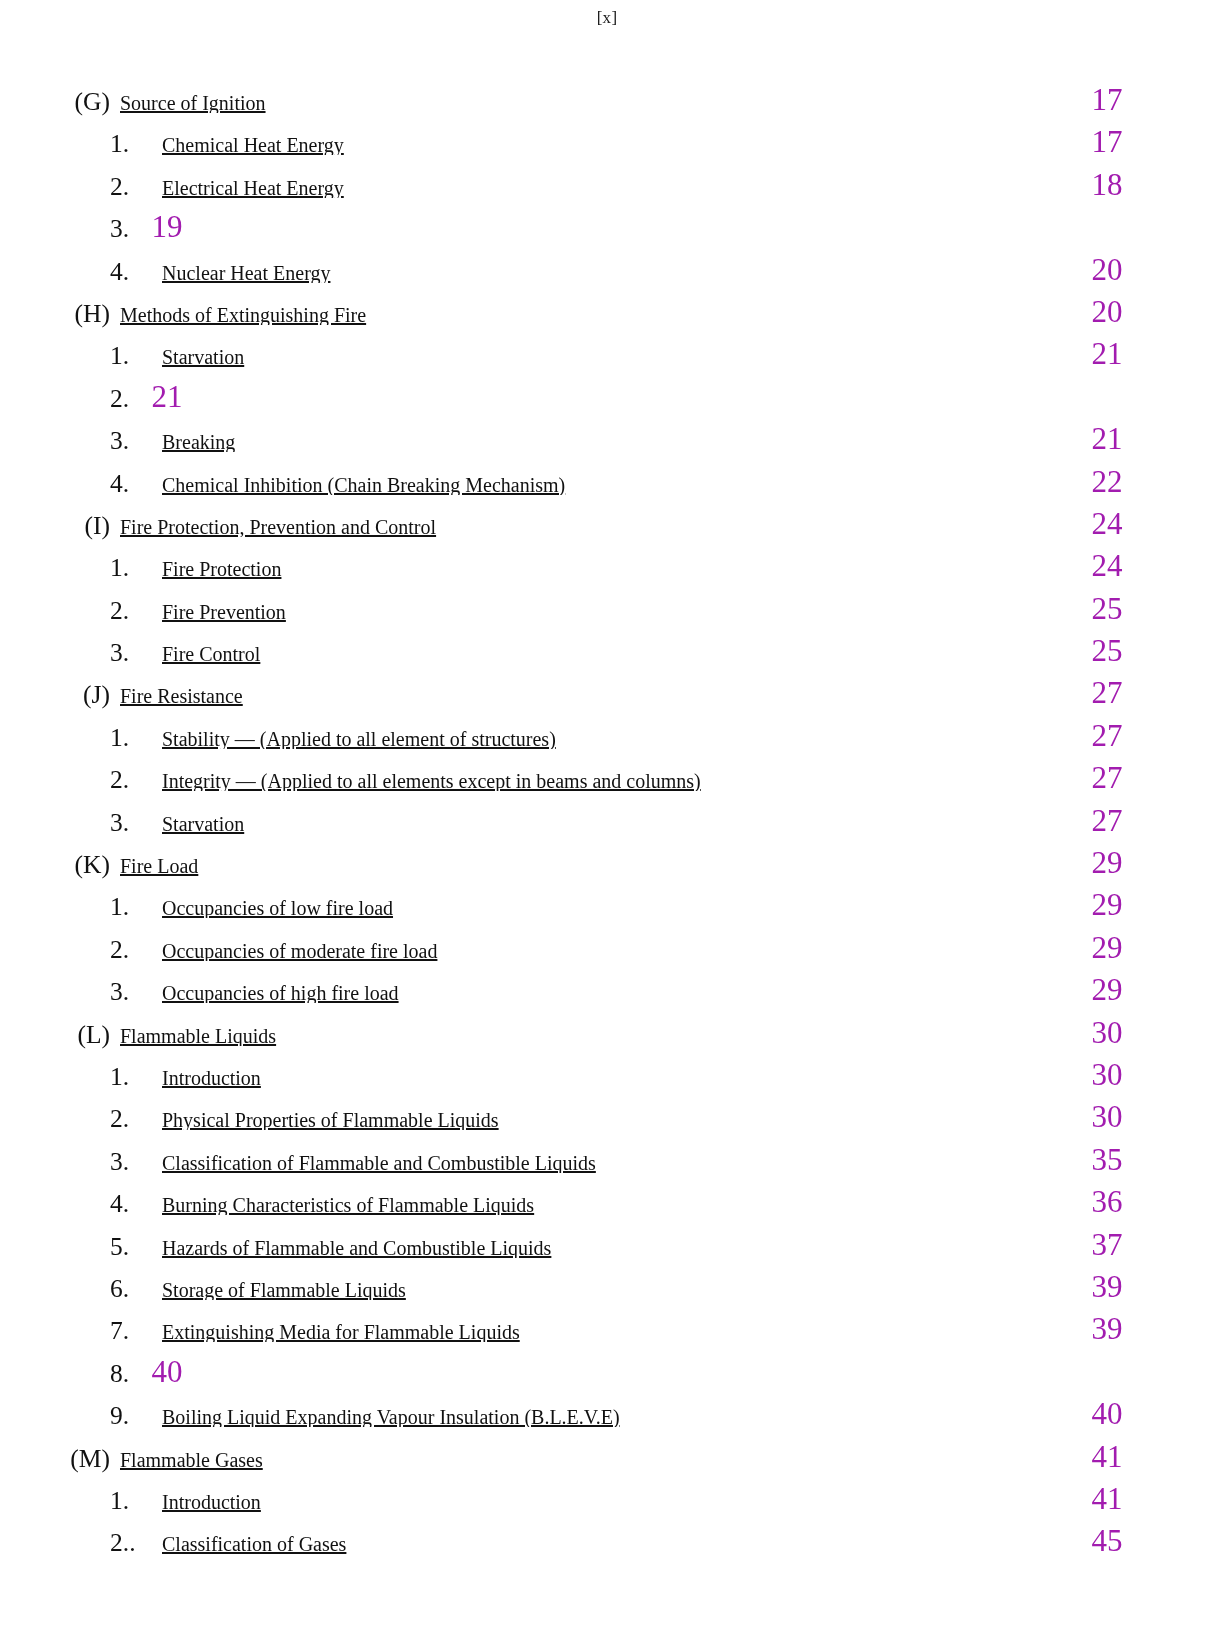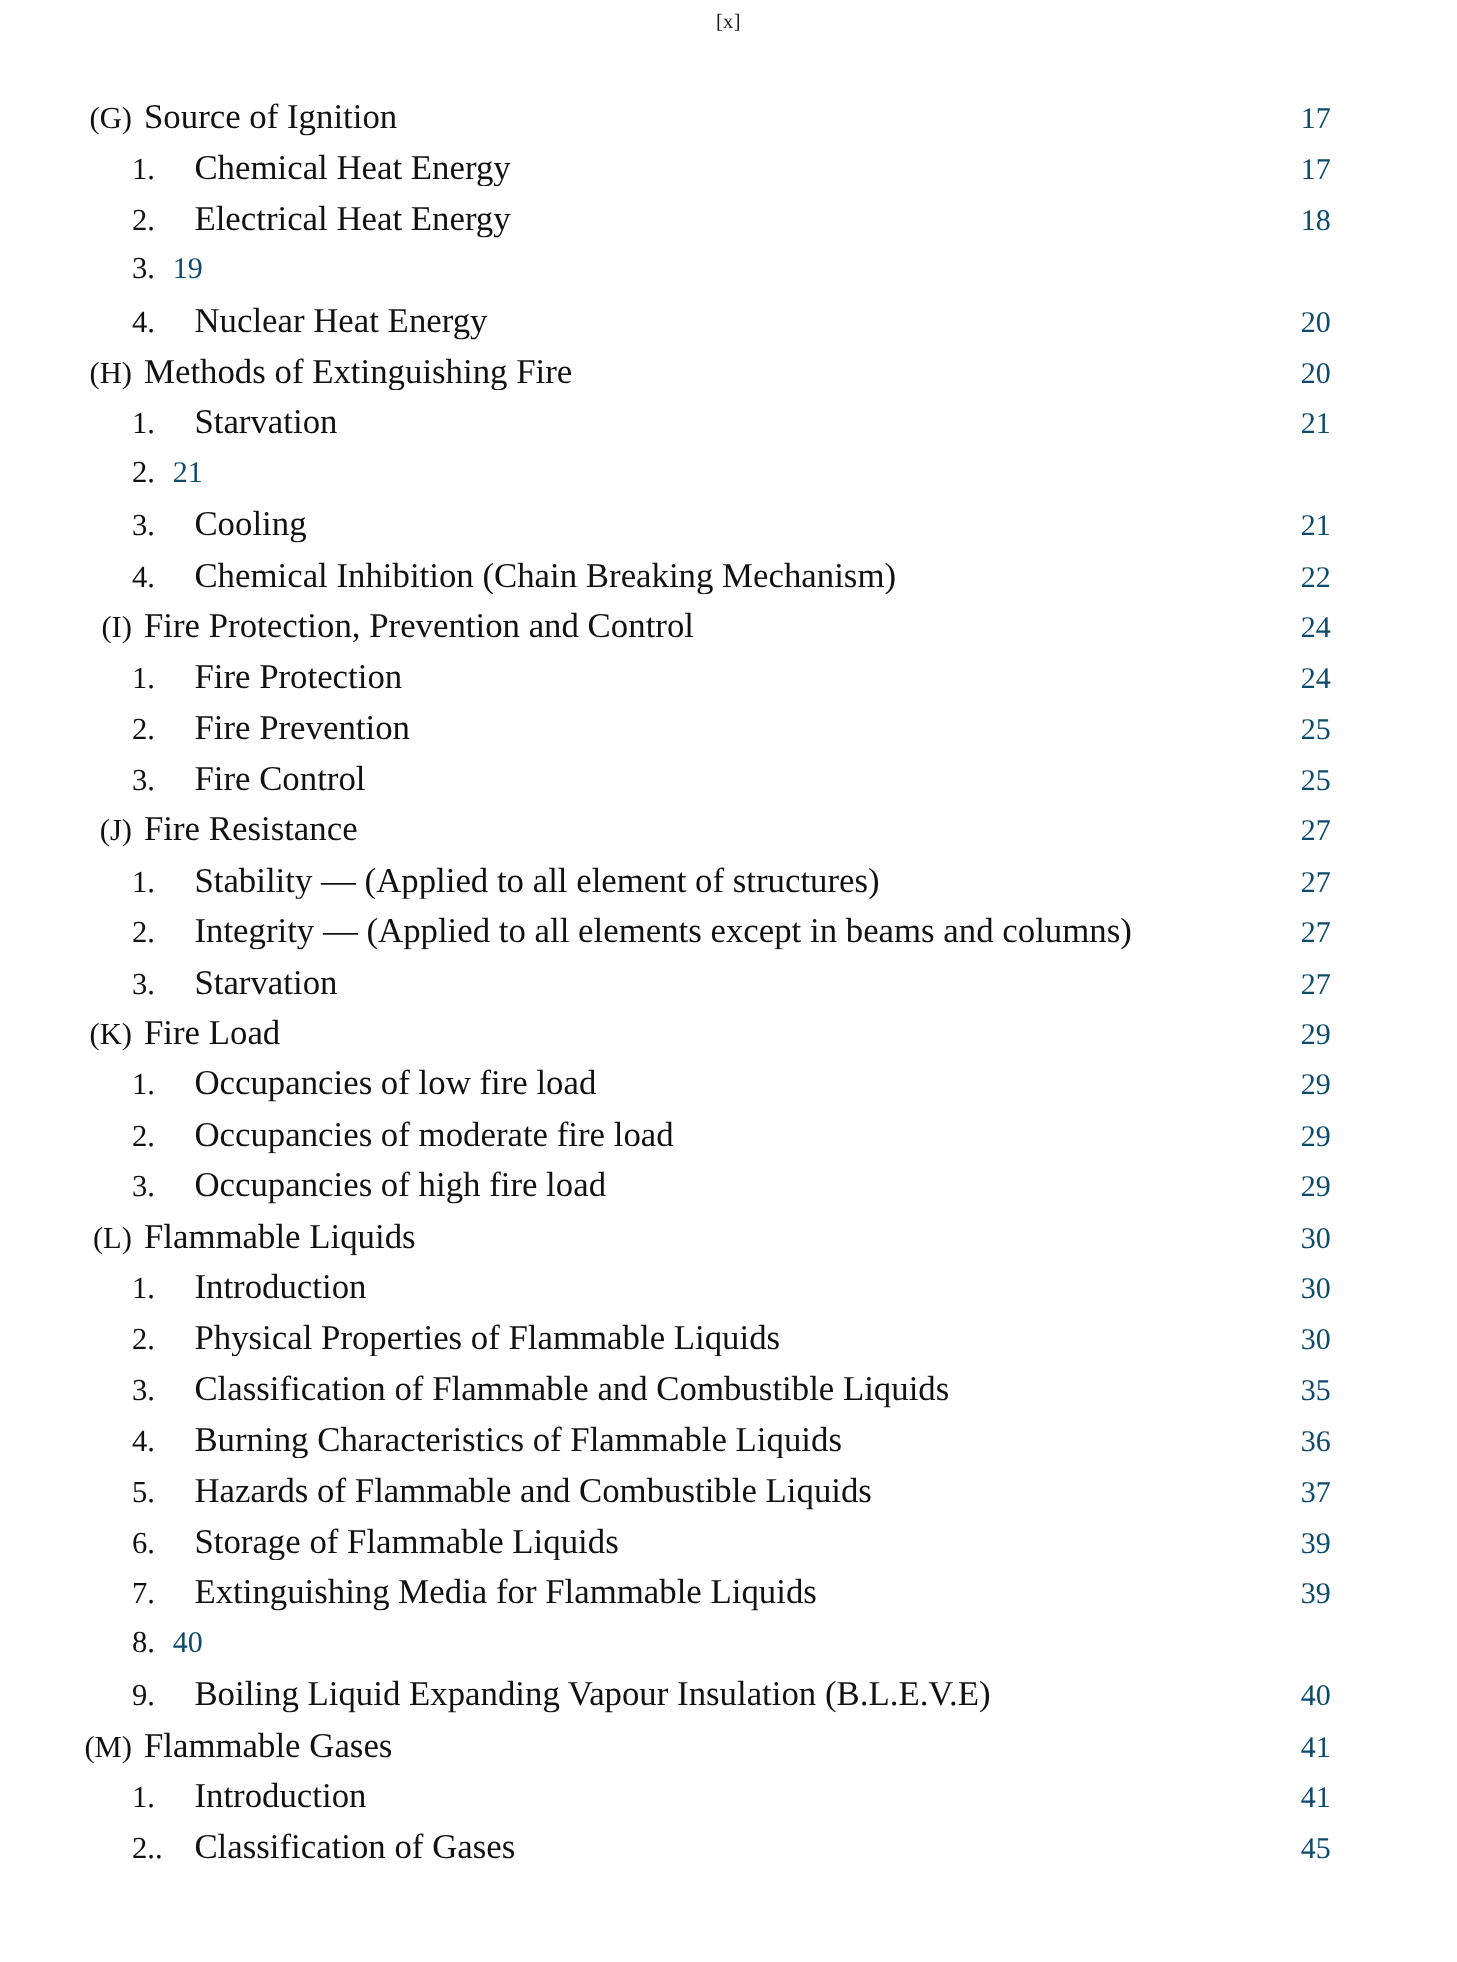--- a/index.html
+++ b/index.html
@@ -69,36 +69,37 @@
   
   .row-number .marker {
     width: 34px;
     margin-left: 48px;
     padding-right: 0;
     text-align: left;
   }
 
   .title {
     flex: 1 1 auto;
-    font-size: 29px;
+    font-size: 20px;
     line-height: 1;
     color: #111111;
     white-space: nowrap;
     overflow: hidden;
+    text-decoration: underline;
   }
   .row-letter .title { padding-left: 2px; }
   .row-number .title { padding-left: 18px; }
 
   .pageno {
     flex: 0 0 auto;
     width: 46px;
-    text-align: left;
-    font-size: 25px;
+    text-align: center;
+    font-size: 31px;
     line-height: 1;
-    color: #0c4a6e;
+    color: #a21caf;
     font-variant-numeric: lining-nums;
   }
 </style>
 </head>
 <body>
 
 <div class="page">
 
   <div class="page-header">[x]</div>
 
@@ -136,21 +137,21 @@
         <span class="marker">1.</span>
         <span class="title">Starvation</span>
         <span class="pageno">21</span>
       </div>
       <div class="toc-row row-number">
         <span class="marker">2.</span>
         <span class="pageno">21</span>
       </div>
       <div class="toc-row row-number">
         <span class="marker">3.</span>
-        <span class="title">Cooling</span>
+        <span class="title">Breaking</span>
         <span class="pageno">21</span>
       </div>
       <div class="toc-row row-number">
         <span class="marker">4.</span>
         <span class="title">Chemical Inhibition (Chain Breaking Mechanism)</span>
         <span class="pageno">22</span>
       </div>
       <div class="toc-row row-letter">
         <span class="marker">(I)</span>
         <span class="title">Fire Protection, Prevention and Control</span>

